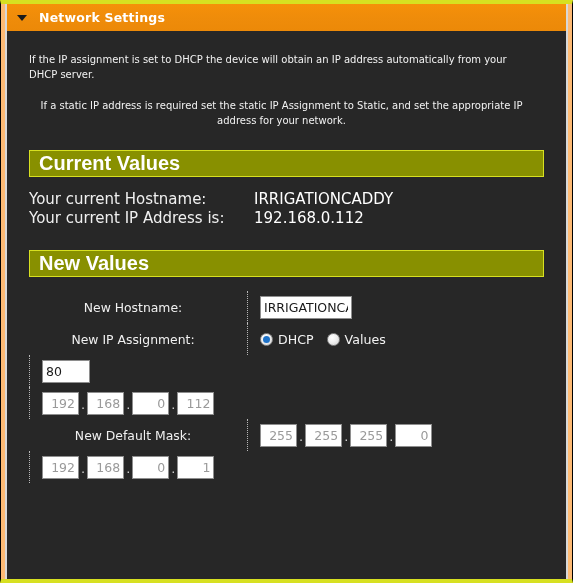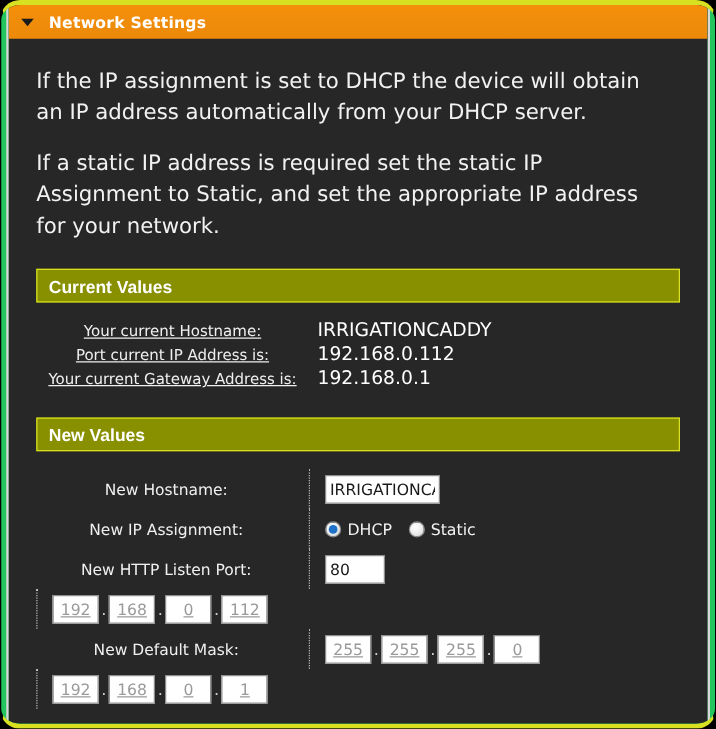--- a/index.html
+++ b/index.html
@@ -14,27 +14,26 @@
     overflow: hidden;
     font-family: "DejaVu Sans", "Liberation Sans", sans-serif;
   }
 
   
   #panel {
     position: relative;
     width: 573px;
     height: 583px;
     box-sizing: border-box;
-    background: #22c55e;
+    background: #fdba74;
     border-top: 4px solid #d7e021;
     border-bottom: 4px solid #d7e021;
     border-left: 1px solid #000;
     border-right: 1px solid #000;
     overflow: hidden;
-    border-radius: 16px;
   }
   
   #panel::before,
   #panel::after {
     content: "";
     position: absolute;
     top: 0;
     bottom: 0;
     width: 2px;
     background: #d8d8d8;
@@ -79,60 +78,59 @@
     letter-spacing: 0.2px;
   }
 
   
   .content {
     padding: 0 22px;
   }
 
   .para {
     color: #f2f2f2;
-    font-size: 17px;
+    font-size: 10px;
     line-height: 1.45;
     margin: 0;
     max-width: 505px;
   }
   .para.p1 { padding-top: 22px; }
-  .para.p2 { padding-top: 17px; }
+  .para.p2 { padding-top: 17px; text-align: center; }
 
   
   .section-head {
     margin-top: 22px;
     height: 27px;
     background: #889000;
     border: 1px solid #d7e021;
     box-sizing: border-box;
     display: flex;
     align-items: center;
     padding-left: 9px;
     color: #ffffff;
-    font-size: 14px;
+    font-size: 20px;
     font-weight: bold;
     font-family: "Liberation Sans", sans-serif;
   }
   .section-head.nv { }
 
   
   .cv-table {
     margin-top: 13px;
     border-collapse: collapse;
   }
   .cv-table td { padding: 0; vertical-align: baseline; }
   .cv-label {
-    text-align: center;
+    text-align: left;
     color: #f0f0f0;
-    font-size: 12px;
+    font-size: 15px;
     width: 218px;
     padding-right: 0 !important;
     height: 19px;
     white-space: nowrap;
-    text-decoration: underline;
   }
   .cv-value {
     color: #ffffff;
     font-size: 15px;
     padding-left: 7px !important;
     white-space: nowrap;
   }
 
   
   .form {
@@ -170,21 +168,21 @@
     color: #1a1a1a;
     background: #ffffff;
     border: 1px solid #8e8e8e;
     box-sizing: border-box;
     padding: 1px 3px;
     height: 23px;
     outline: none;
   }
   input.hostname { width: 92px; }
   input.port     { width: 48px; }
-  input.octet    { width: 37px; text-align: center; color: #9a9a9a; text-decoration: underline; }
+  input.octet    { width: 37px; text-align: right; color: #9a9a9a; }
   .dot-sep {
     color: #cfcfcf;
     font-size: 13px;
     padding: 0 2px;
     align-self: flex-end;
     line-height: 20px;
   }
 
   
   .radio-wrap {
@@ -238,26 +236,22 @@
 
       <div class="section-head">Current Values</div>
 
       <table class="cv-table">
         <tbody>
             <tr>
           <td class="cv-label">Your current Hostname:</td>
           <td class="cv-value">IRRIGATIONCADDY</td>
         </tr>
         <tr>
-          <td class="cv-label">Port current IP Address is:</td>
+          <td class="cv-label">Your current IP Address is:</td>
           <td class="cv-value">192.168.0.112</td>
-        </tr>
-        <tr>
-          <td class="cv-label">Your current Gateway Address is:</td>
-          <td class="cv-value">192.168.0.1</td>
         </tr>
       </tbody>
         </table>
 
       <div class="section-head nv">New Values</div>
 
       <div class="form">
 
         <div class="form-row">
           <div class="form-label">New Hostname:</div>
@@ -270,27 +264,26 @@
         <div class="form-row">
           <div class="form-label">New IP Assignment:</div>
           <div class="divider"></div>
           <div class="field-area radio-wrap">
             <div class="radio-item">
               <span class="radio on"></span>
               <span class="radio-label">DHCP</span>
             </div>
             <div class="radio-item">
               <span class="radio"></span>
-              <span class="radio-label">Static</span>
+              <span class="radio-label">Values</span>
             </div>
           </div>
         </div>
 
         <div class="form-row">
-          <div class="form-label">New HTTP Listen Port:</div>
           <div class="divider"></div>
           <div class="field-area">
             <input class="txt port" type="text" value="80" style="">
           </div>
         </div>
 
         <div class="form-row">
           <div class="divider"></div>
           <div class="field-area">
             <input class="txt octet" type="text" value="192" style="">

